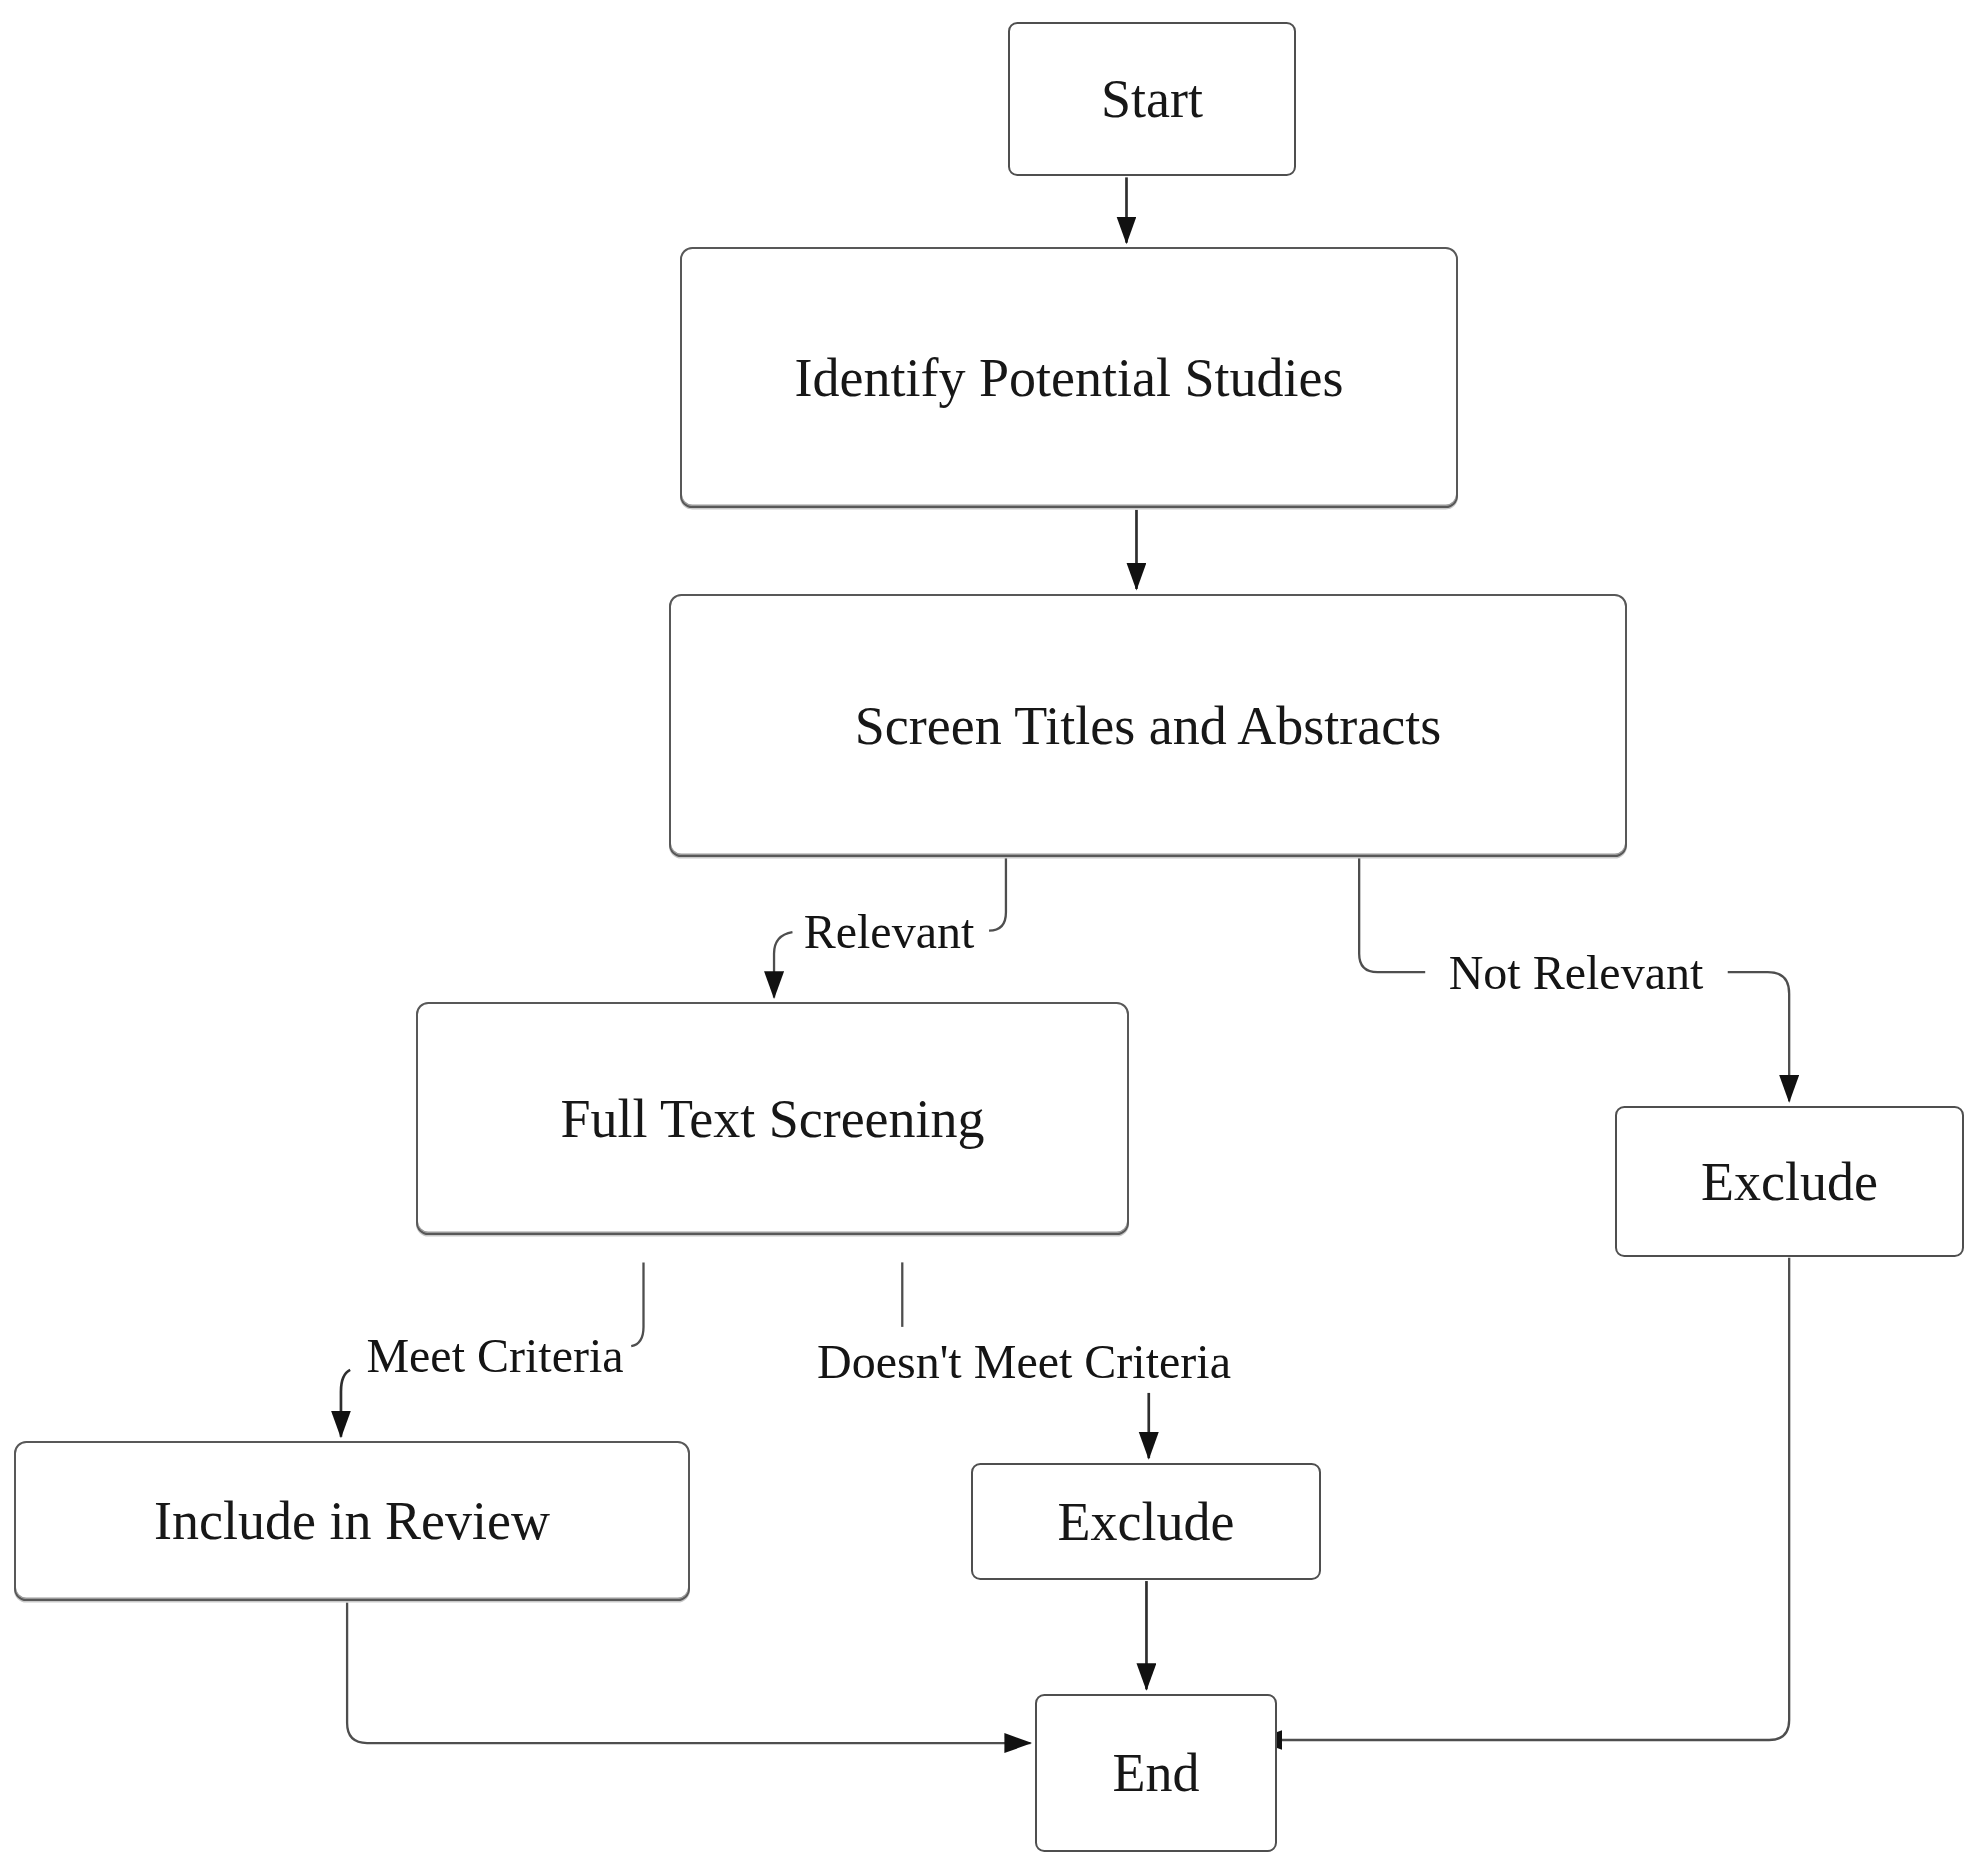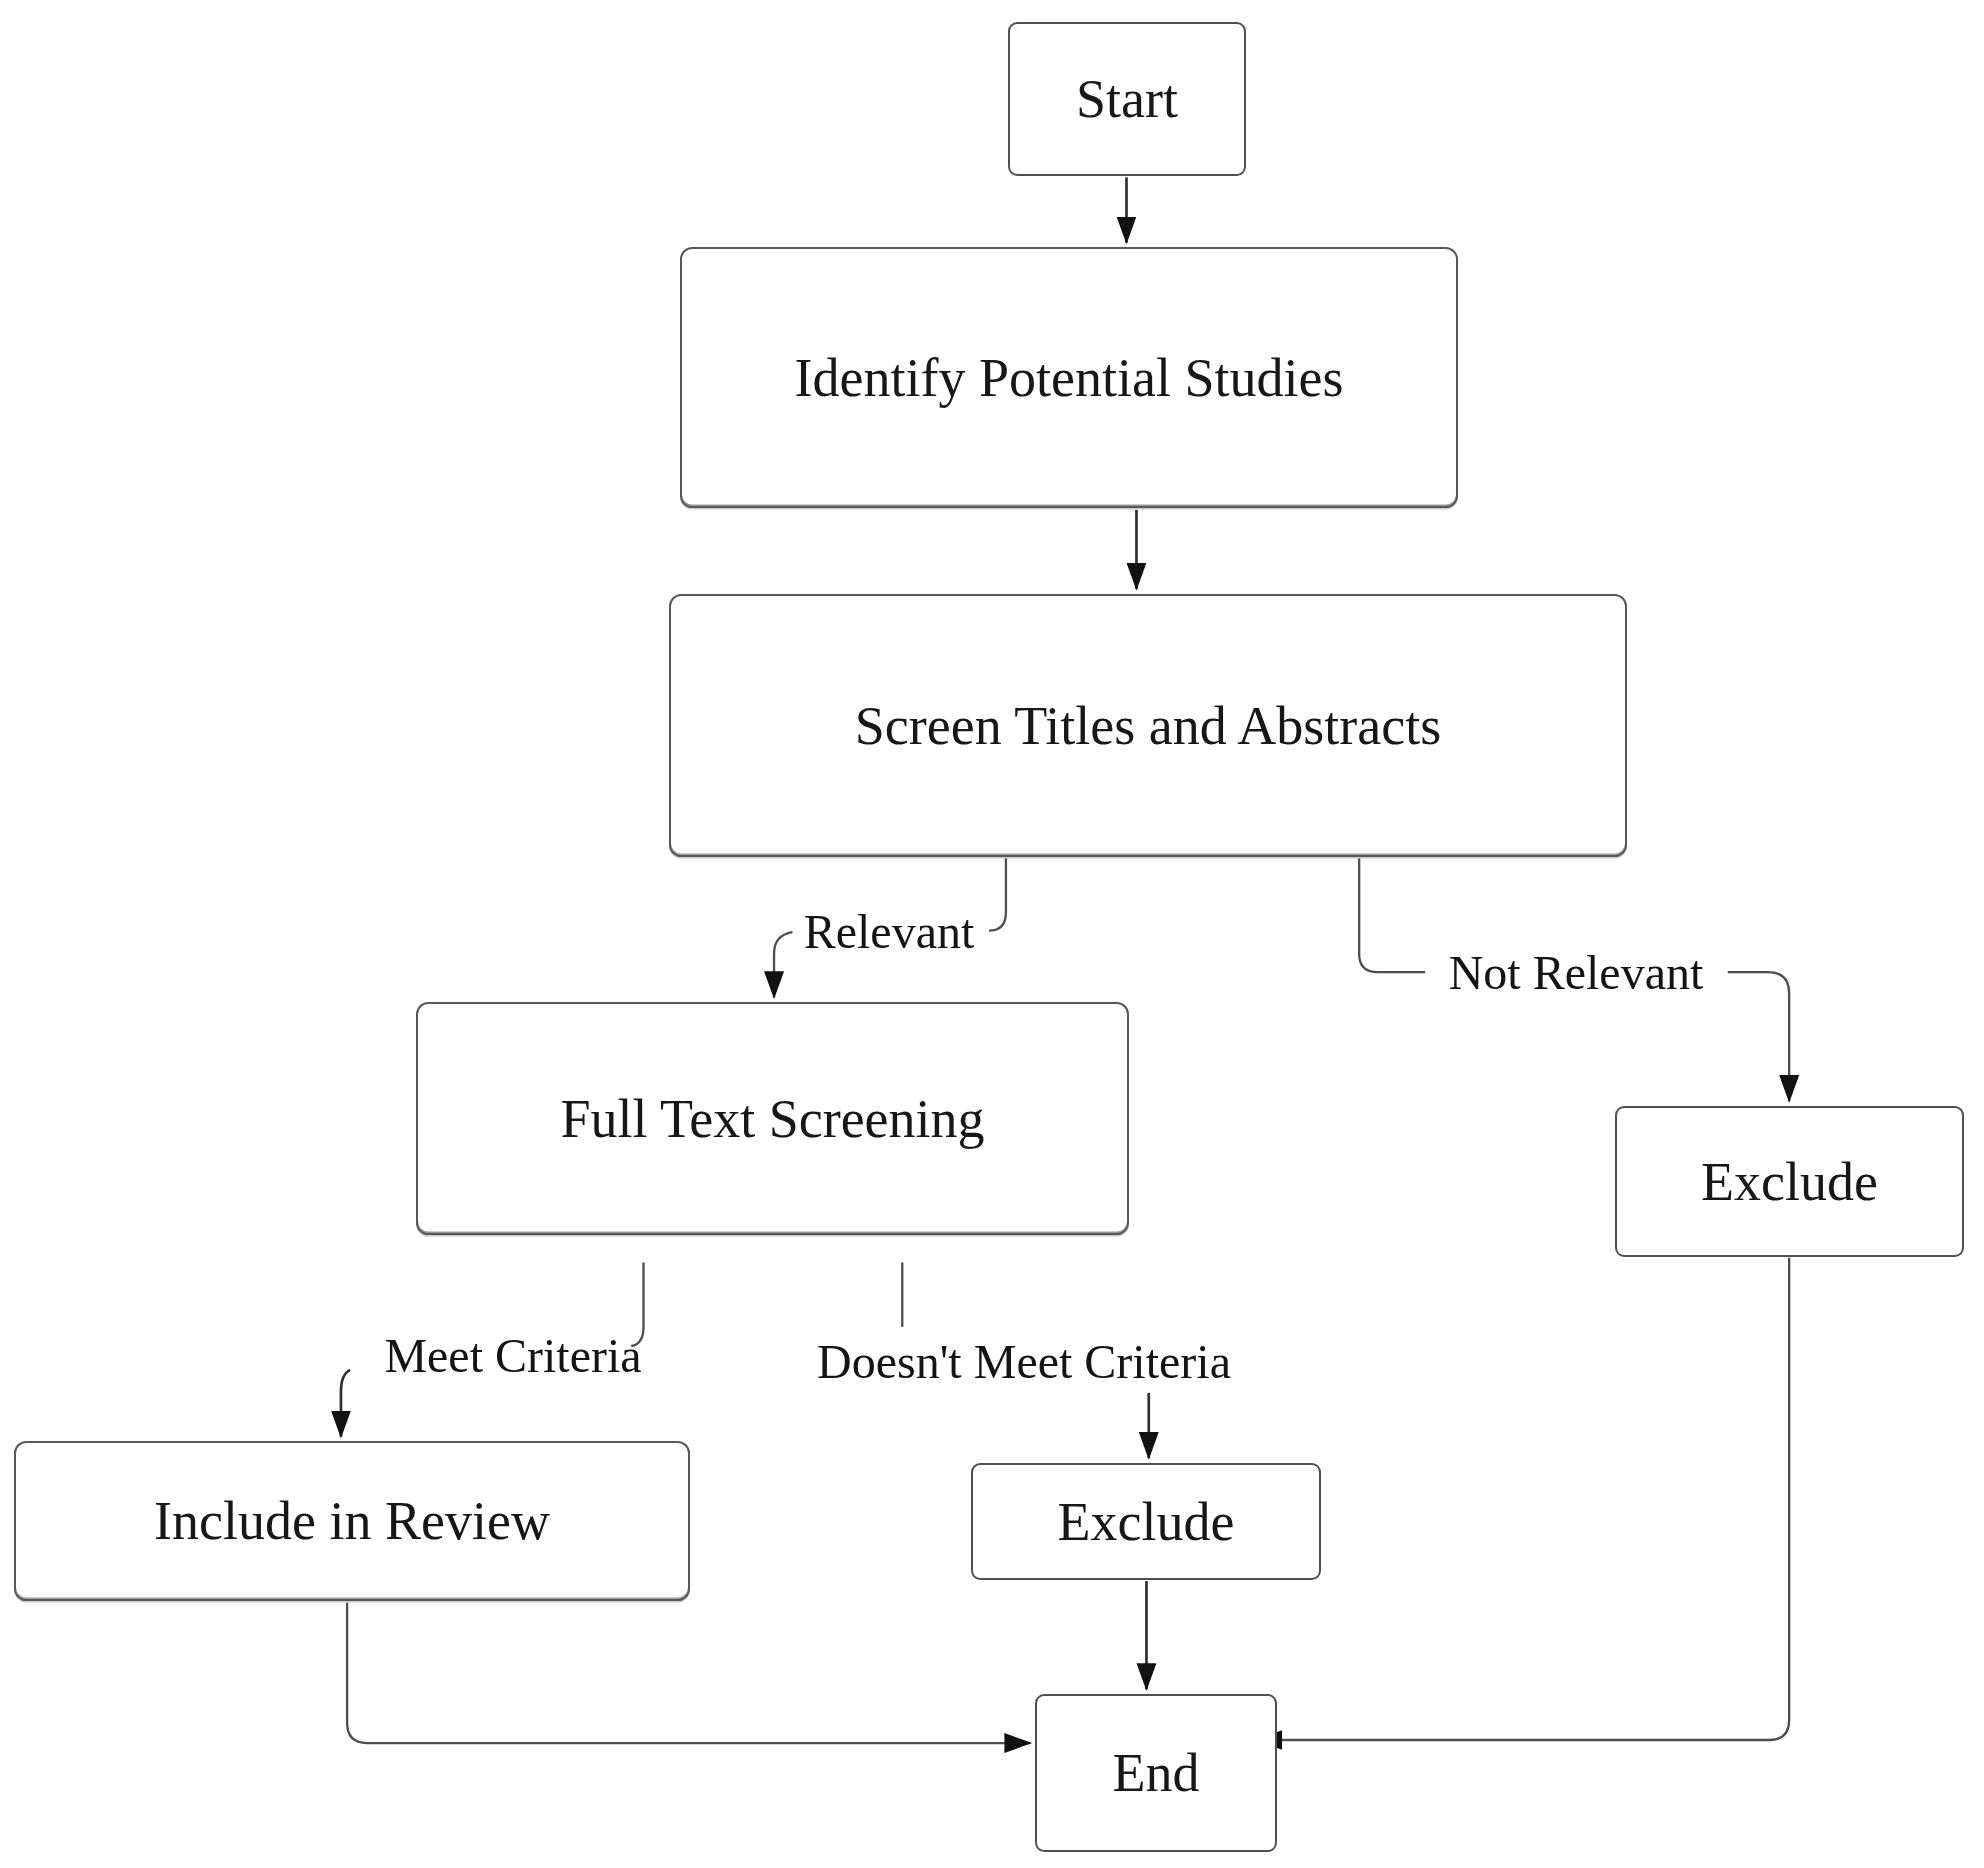--- a/index.html
+++ b/index.html
@@ -43,39 +43,39 @@
     color: #171717;
     font-size: 54px;
     text-align: center;
     box-shadow: 0 -1.5px 0 #9a9a9a inset, 0 1.5px 0 #c9c9c9;
   }
   .node.small {
     border-radius: 9.2px;
     border-color: #4f4f4f;
     box-shadow: none;
   }
-  .node-start    { left: 1008px; top: 21.5px;   width: 238px;  height: 154px; }
+  .node-start    { left: 1008px; top: 21.5px;   width: 288px;  height: 154px; }
   .node-identify { left: 680px;  top: 247px;  width: 778px; height: 261px; }
   .node-screen   { left: 654px;  top: 594px;  width: 958px; height: 263px; margin-left: 15px; }
   .node-fulltext { left: 416px;  top: 1002px; width: 713px;  height: 233px; }
   .node-exclude-right { left: 1615px; top: 1106px; width: 349px; height: 151px; }
   .node-include  { left: 14px;   top: 1441px; width: 676px;  height: 160px; }
   .node-exclude-mid { left: 971px; top: 1463px; width: 350px; height: 117px; }
   .node-end      { left: 1035px; top: 1694px; width: 242px;  height: 158px; }
   .edge-label {
     position: absolute;
     transform: translate(-50%, -50%);
     white-space: nowrap;
     font-size: 48px;
     color: #141414;
     background: transparent;
   }
   .label-relevant     { left: 889px; top: 931px; }
   .label-not-relevant { left: 1576px; top: 972px; }
-  .label-meet         { left: 513px;  top: 1355px; }
+  .label-meet         { left: 495px;  top: 1355px; }
   .label-doesnt-meet  { left: 1024px; top: 1361px; }
 </style>
 </head>
 <body>
 
 <div class="canvas">
 
   <svg class="connector-layer" width="1985" height="1869" viewBox="0 0 2585 2434" xmlns="http://www.w3.org/2000/svg">
     <defs>
       <marker id="arrow" markerUnits="userSpaceOnUse" markerWidth="40" markerHeight="30" refX="34" refY="13" orient="auto">

